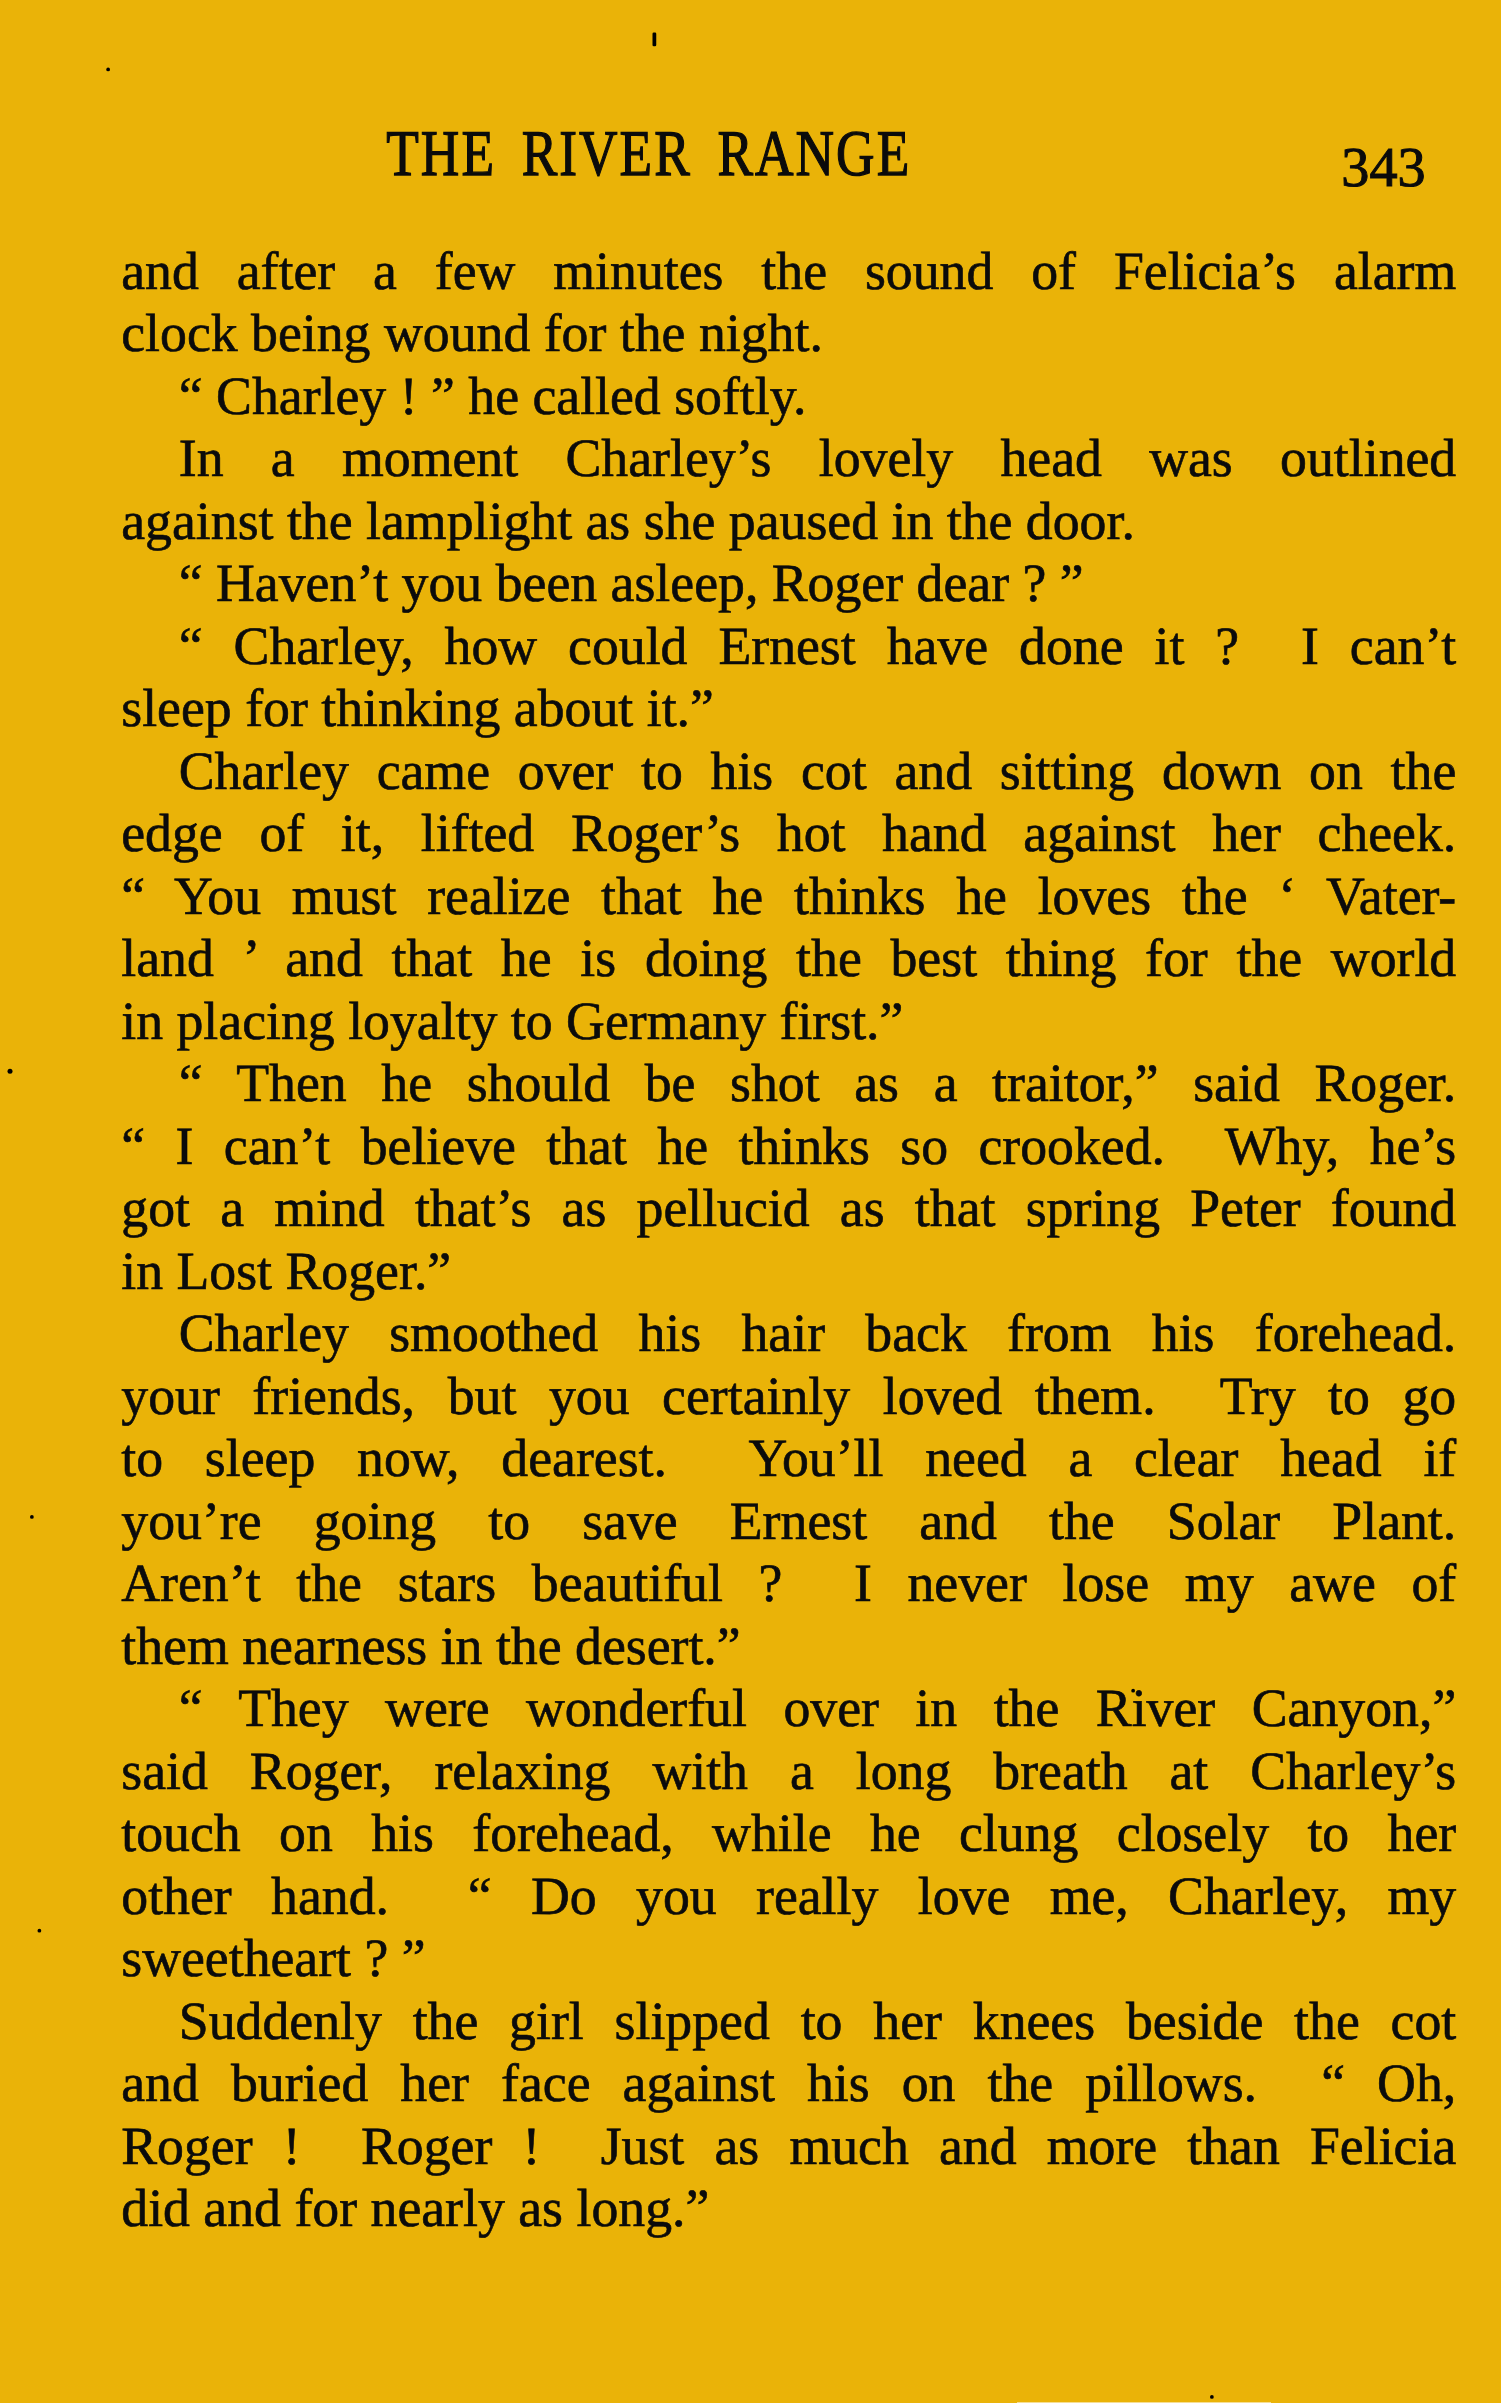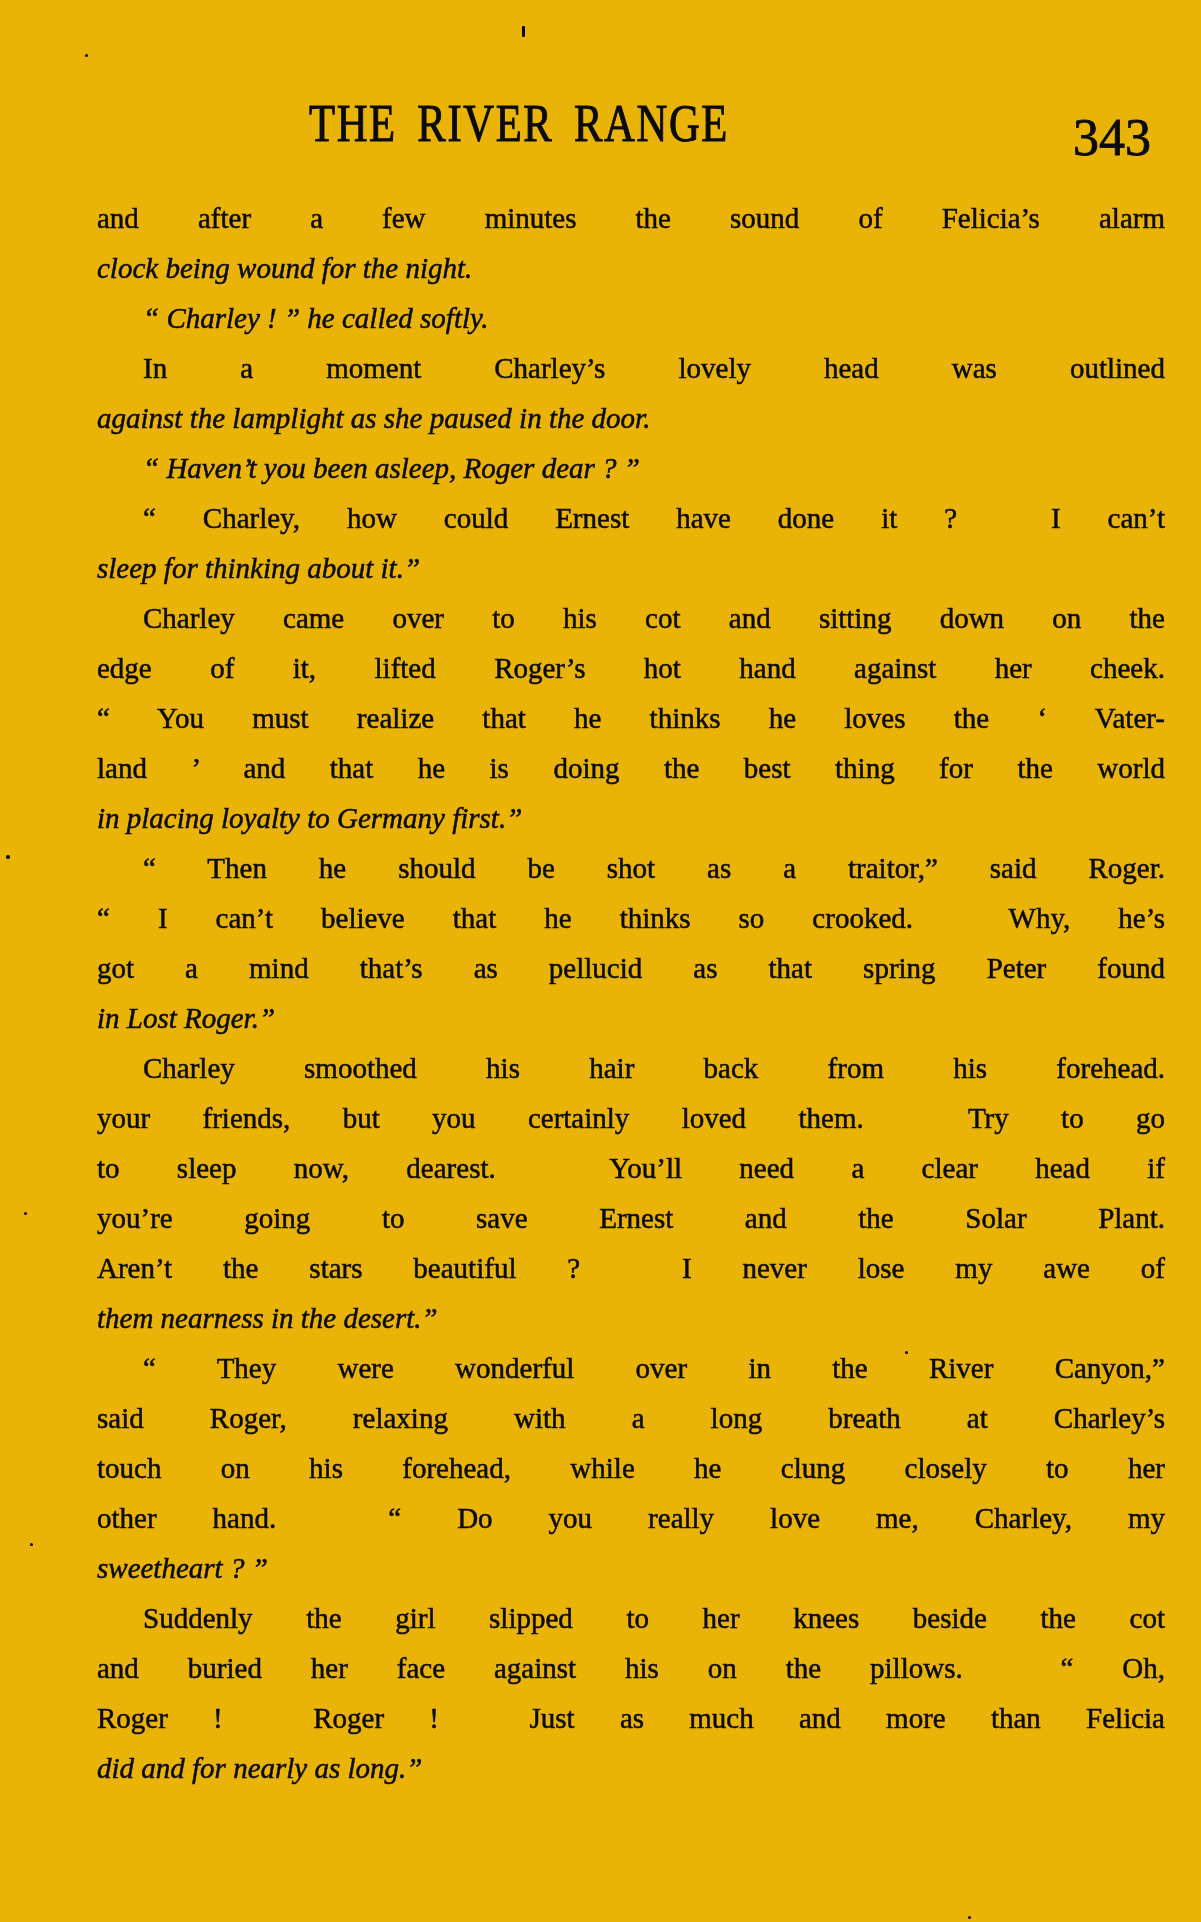--- a/index.html
+++ b/index.html
@@ -25,44 +25,43 @@
     line-height: 1;
     letter-spacing: 2px;
     word-spacing: 10px;
     white-space: nowrap;
     -webkit-text-stroke: 1px currentColor;
   }
   .page-number {
     position: absolute;
     top: 112px;
     left: 1073px;
-    font-size: 52px;
+    font-size: 45px;
     line-height: 1;
     -webkit-text-stroke: 0.8px currentColor;
   }
   .page-body {
     position: absolute;
     top: 193px;
     left: 97px;
     width: 1068px;
   }
   .para { margin: 0; padding: 0; }
   .line {
     display: block;
-    font-size: 29px;
+    font-size: 43px;
     line-height: 50px;
     text-align: justify;
     text-align-last: justify;
     white-space: nowrap;
     -webkit-text-stroke: 0.5px currentColor;
   }
   .line.last {
     text-align: center;
     text-align-last: left;
-    font-style: italic;
   }
   .line.ind { padding-left: 46px; }
   .speck {
     position: absolute;
     background: #000;
     border-radius: 50%;
   }
 </style>
 </head>
 <body>

